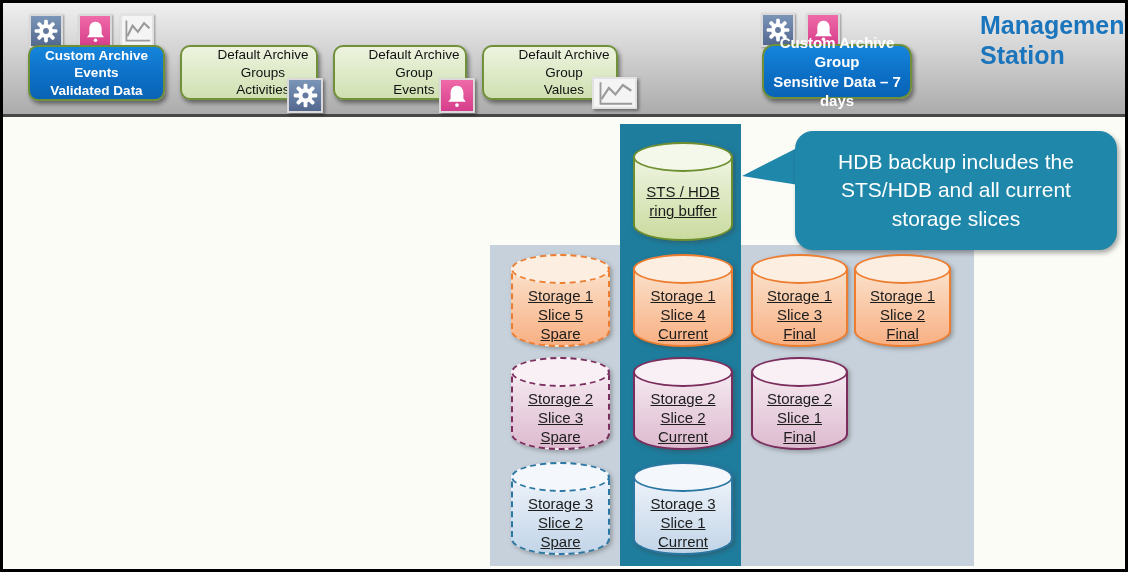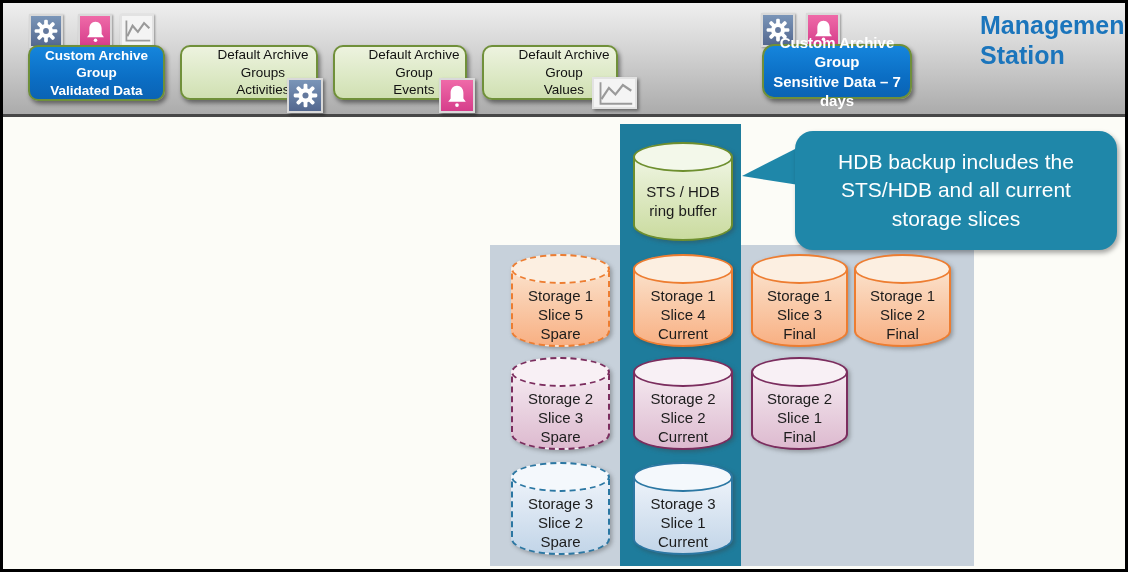--- a/index.html
+++ b/index.html
@@ -56,20 +56,21 @@
     background:linear-gradient(180deg,var(--b1),var(--b2));
     border:2px solid var(--bc); border-top:none;
     border-radius:0 0 50% 50% / 0 0 16px 16px;
   }
   .cyl.dashed .ctop, .cyl.dashed .cbody { border-style:dashed; }
   .cyl.dashed .cbody { border-top:none; }
   .cyl .clabel {
     position:absolute; left:-4px; right:-4px; top:32px; z-index:3;
     text-align:center; font-size:15px; line-height:1.28; color:#1c1c1c;
     white-space:pre-line;
+    text-decoration:underline;
   }
   .cyl.orange { --bc:#ed7d31; --topf:#fcefe1; --b1:#fbe2cc; --b2:#f8b083; }
   .cyl.purple { --bc:#7b2d5e; --topf:#f8f0f5; --b1:#f5eaf1; --b2:#ddbacf; }
   .cyl.blue   { --bc:#2b77a3; --topf:#f4f8fc; --b1:#eef3fa; --b2:#c2d5e8; }
   .cyl.green  { --bc:#6e8f2f; --topf:#f3f8ea; --b1:#eff5e2; --b2:#cadb9f; }
   #callout {
     position:absolute; left:792px; top:128px; width:322px; height:119px;
     border-radius:18px; display:flex; align-items:center; justify-content:center;
     color:#fff; font-size:21px; line-height:1.36; text-align:center;
     white-space:pre-line; box-shadow:2px 3px 5px rgba(0,0,0,.35);
@@ -103,21 +104,21 @@
       </svg>
     </div>
     <div class="mini-icon chart-bg" style="left:117px;top:11px;">
       <svg viewBox="0 0 34 30" width="32" height="28">
         <path d="M5 3 v23 h27" stroke="#9a9a9a" fill="none" stroke-width="2"></path>
         <polyline points="6,21 12,9 18,16 25,6 31,12" stroke="#9a9a9a" fill="none" stroke-width="2.4"></polyline>
       </svg>
     </div>
 
     <div class="tb-btn blue" style="left:25px;top:42px;width:137px;height:56px;">Custom Archive
-Group
+Events
 Validated Data</div>
 
     <div class="tb-btn green" style="left:177px;top:42px;width:138px;height:55px;">Default Archive
 Groups
 Activities</div>
     <div class="mini-icon gear-bg badge-icon" style="left:284px;top:75px;width:36px;height:35px;">
       <svg viewBox="0 0 24 24" width="27" height="27">
         <g fill="#fff">
           <rect x="10.3" y="1.5" width="3.4" height="21" rx="1.2"></rect>
           <rect x="10.3" y="1.5" width="3.4" height="21" rx="1.2" transform="rotate(45 12 12)"></rect>

